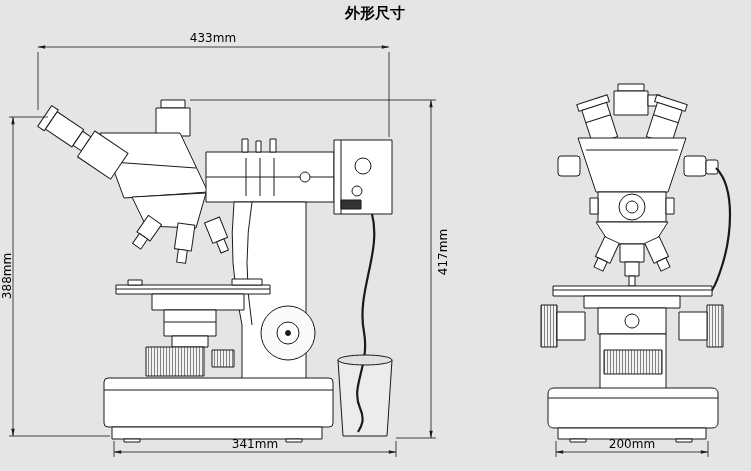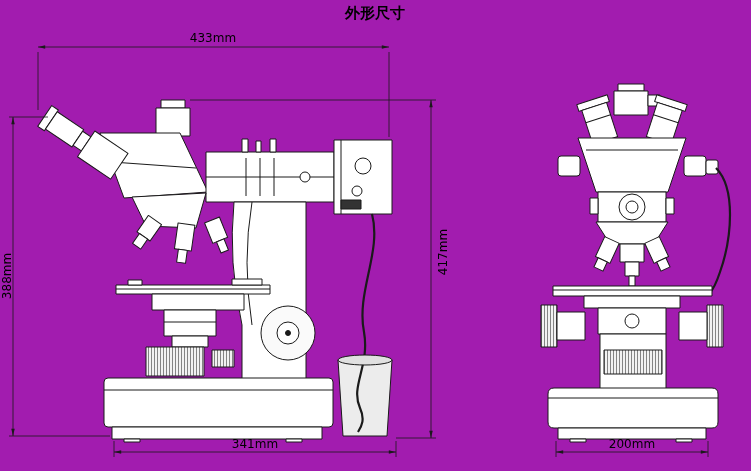--- a/index.html
+++ b/index.html
@@ -4,21 +4,21 @@
 <style>
   html, body {
     margin: 0;
     padding: 0;
     background: #ffffff;
   }
   .stage-wrap {
     width: 751px;
     height: 471px;
     position: relative;
-    background: #a21caf;
+    background: #e5e5e5;
     overflow: hidden;
   }
   svg { display: block; }
   .title-text {
     font-family: "DejaVu Sans", sans-serif;
     font-size: 15px;
     font-weight: bold;
     fill: #000000;
     stroke: none;
   }

